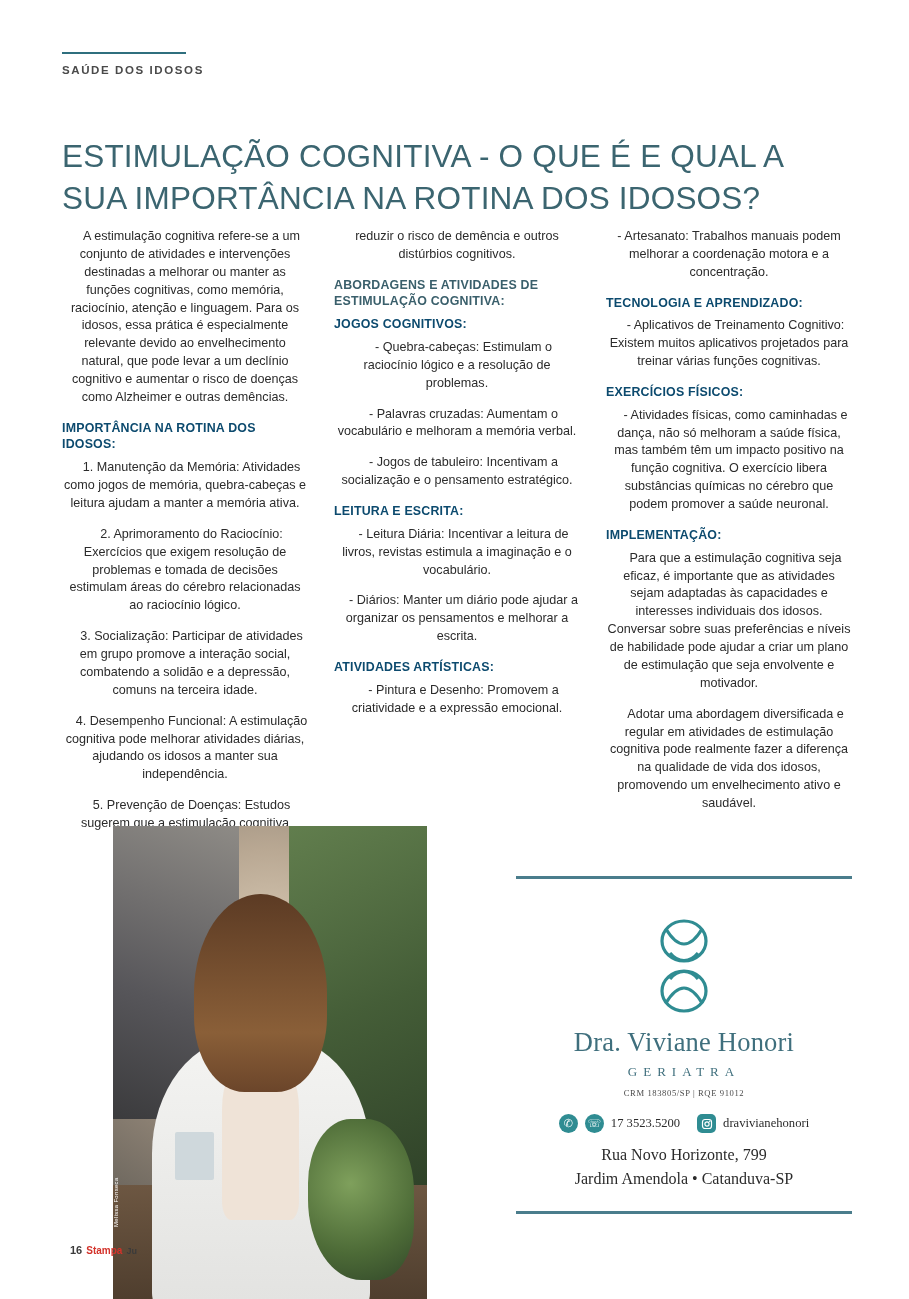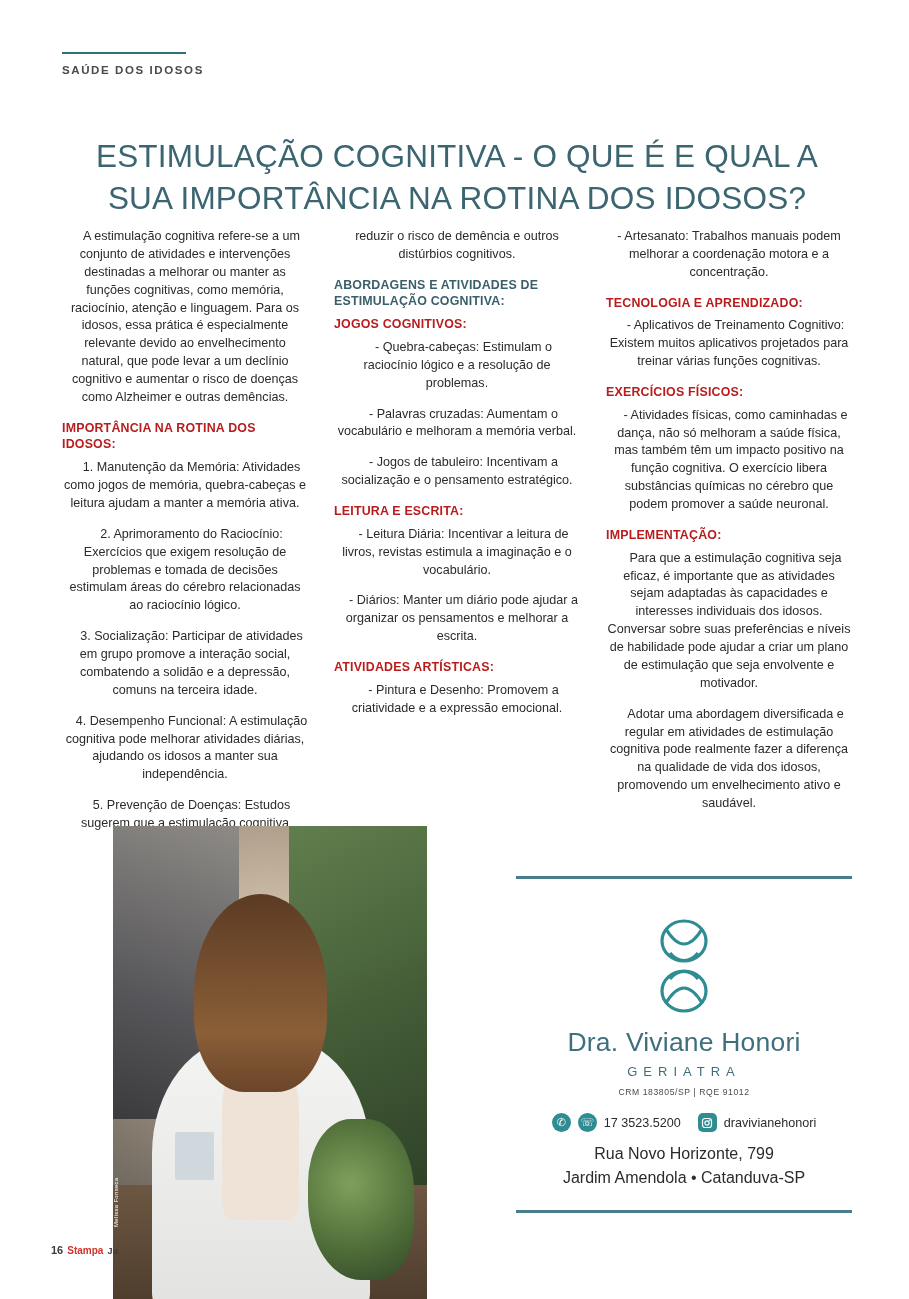--- a/index.html
+++ b/index.html
@@ -22,21 +22,21 @@
   }
   .kicker-rule {
     width: 124px; height: 2px; background: #2f6f7e; margin-bottom: 10px;
   }
   .kicker {
     font-size: 11.5px; letter-spacing: 1.6px; color: #4a4a4a; font-weight: 700;
   }
   .headline {
     position: absolute;
     left: 62px; top: 115px; width: 790px;
-    text-align: center;
+    text-align: left;
     font-size: 31.5px;
     line-height: 1.32;
     font-weight: 400;
     color: #3b6570;
     letter-spacing: 0.2px;
   }
 
   
   .cols {
     position: absolute;
@@ -52,21 +52,21 @@
     line-height: 1.42;
     color: #2b2b2b;
     text-align: center;
   }
   .col p.ind { text-indent: 13px; }
   .col h3 {
     margin: 6px 0 6px 0;
     font-size: 12.4px;
     line-height: 1.35;
     font-weight: 700;
-    color: #b91c1c;
+    color: #0c4a6e;
     letter-spacing: 0.2px;
   }
   .col h3.dark {
     color: #3a5f6b;
   }
 
   
   .photo {
     position: absolute;
     left: 113px; top: 826px;
@@ -121,33 +121,34 @@
   }
   .photo .credit {
     position:absolute; left:6px; bottom:72px;
     font-size: 6px; color:#ffffff; letter-spacing:.3px;
     transform: rotate(-90deg); transform-origin: left bottom;
     white-space: nowrap;
   }
 
   
   .folio {
-    position: absolute; left: 51px; top: 1244px;
+    position: absolute; left: 70px; top: 1244px;
     font-size: 11px; font-weight: 700; color: #3b3b3b;
     display: flex; align-items: baseline; gap: 4px;
   }
   .folio .mag { color: #d3322a; font-size: 10px; font-weight: 700; }
   .folio .mag-sub { color:#3b3b3b; font-size: 9px; font-weight: 700; }
 
   
   .ad {
     position: absolute;
     left: 516px; top: 876px;
     width: 336px;
     text-align: center;
+    font-family: Liberation Serif, serif;
   }
   .ad .rule {
     height: 3px; background: #4a7d8c; width: 100%;
   }
   .ad .rule.bottom { margin-top: 20px; }
   .logo-mark {
     margin: 40px auto 12px auto;
     width: 72px; height: 96px;
     position: relative;
   }

